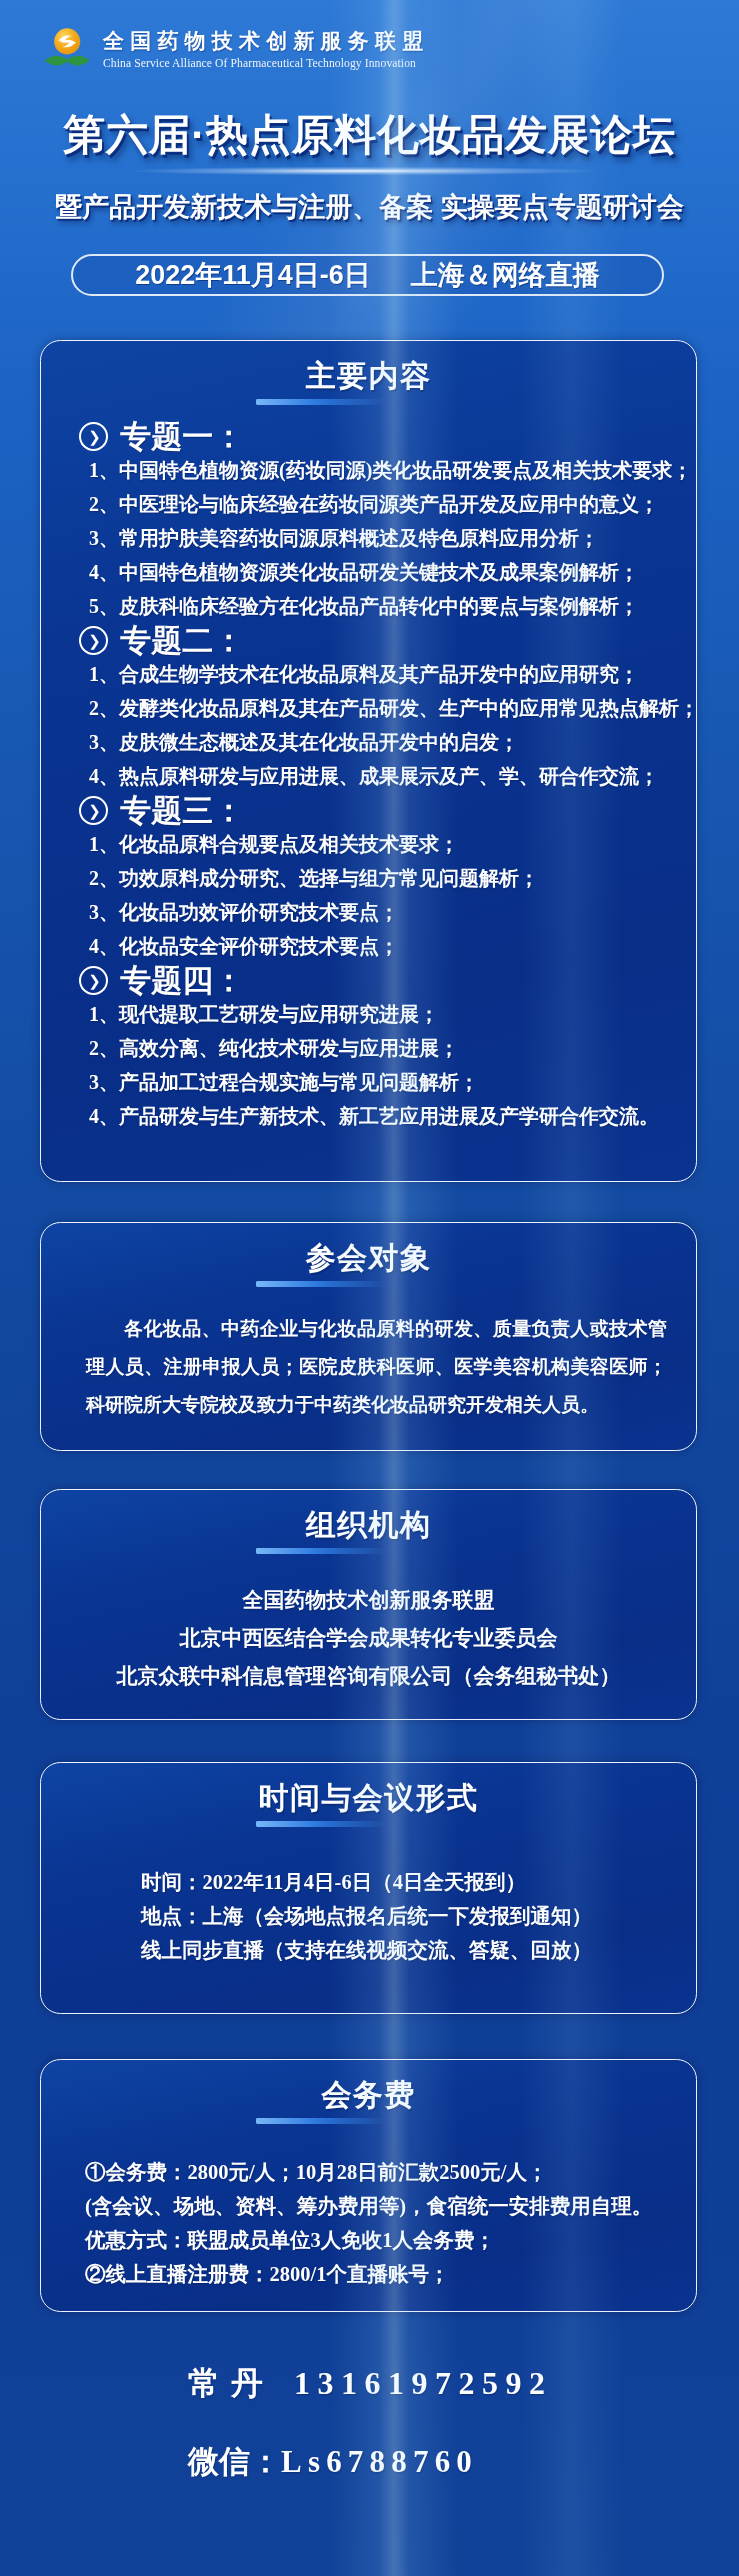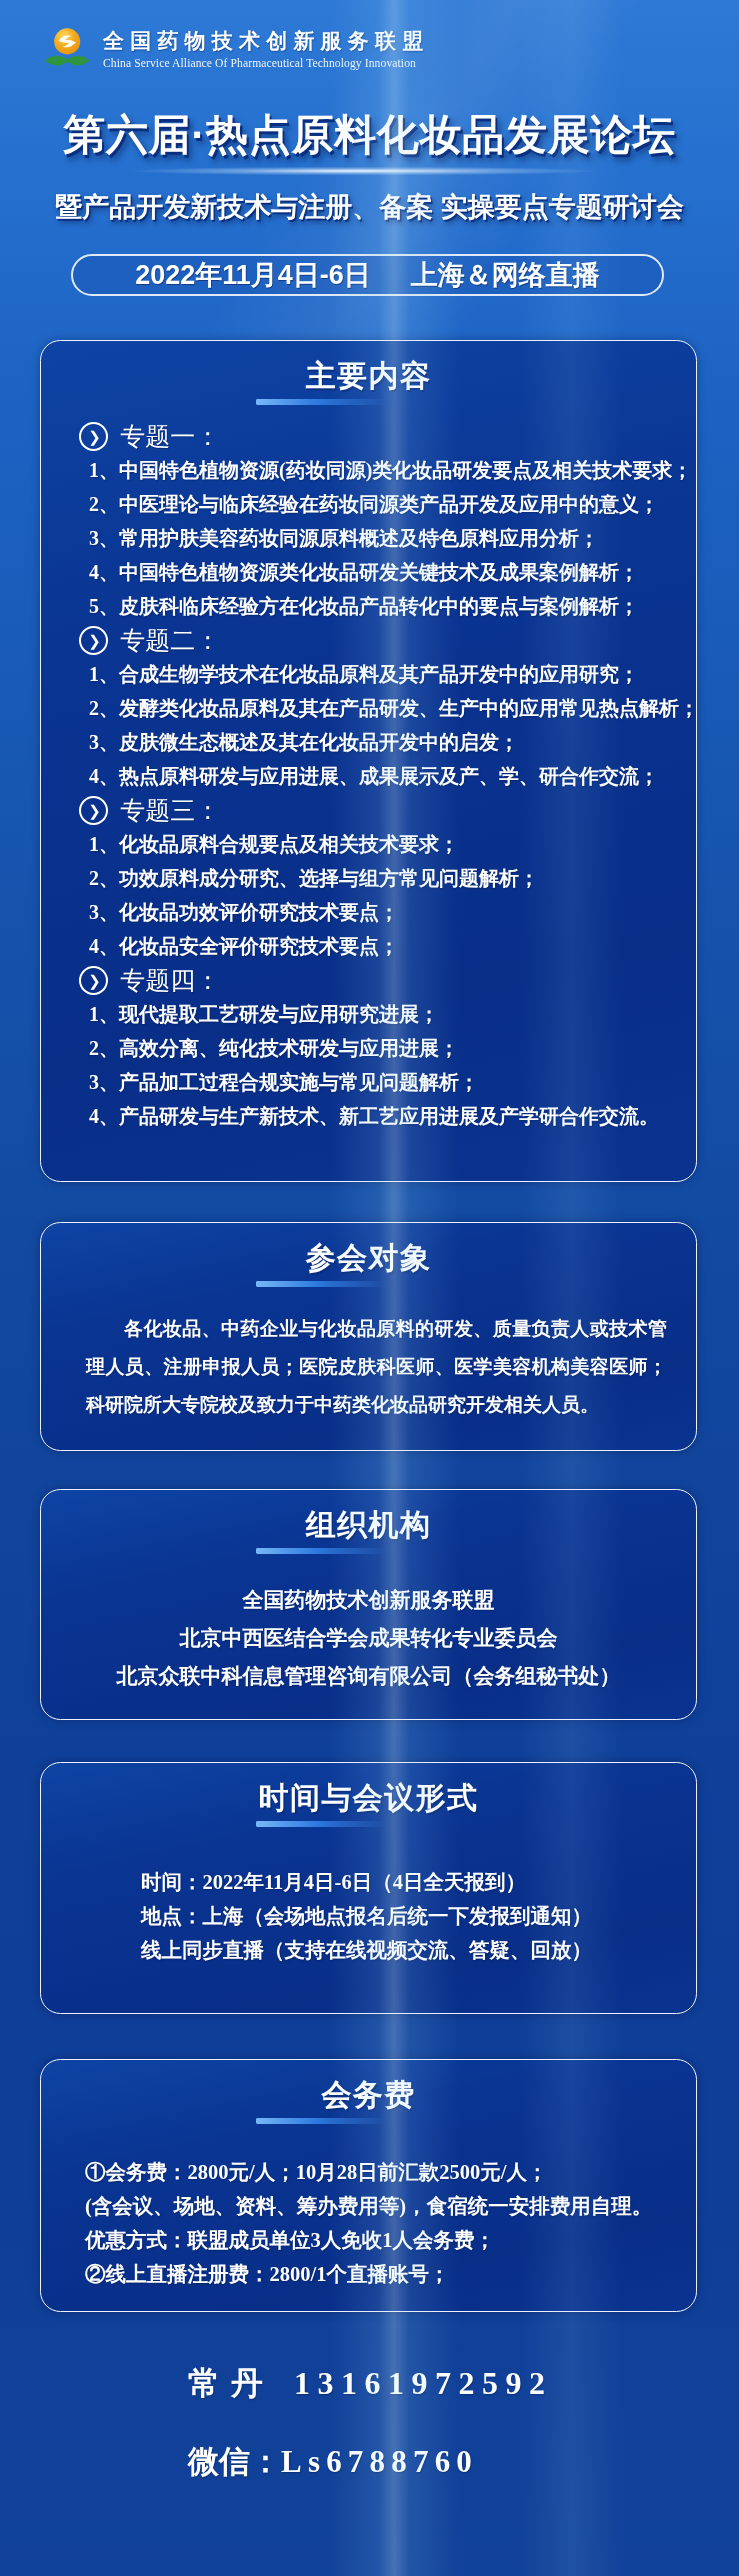--- a/index.html
+++ b/index.html
@@ -80,21 +80,21 @@
   
   .agenda { margin-top:15px; padding:0 8.2px 0 48px; }
   .row { height:34px; display:flex; align-items:center; }
   .topic-row { gap:12.3px; margin-left:-29px; padding-left:19px; }
   .topic-icon {
     width:29px; height:29px; border:2.1px solid #ffffff; border-radius:50%;
     box-sizing:border-box; display:flex; align-items:center; justify-content:center; flex:0 0 auto;
   }
   .chev { font-size:15px; font-weight:bold; color:#ffffff; line-height:1; margin-left:2.1px; }
   .topic-label {
-    font-size:25px; font-weight:400; color:#ffffff;
+    font-size:31px; font-weight:700; color:#ffffff;
     text-shadow:0.7px 1.4px 0 rgba(6,30,90,0.6);
   }
   .agenda-item, .fee-line, .sched-line {
     font-size:20px; font-weight:700; color:#ffffff; white-space:nowrap;
     font-family:"Liberation Serif","DejaVu Serif",serif;
     text-shadow:0.7px 1.4px 1.4px rgba(6,30,90,0.55);
   }
   
   .attendees-para {
     margin:23px 29px 0 45px; font-size:19px; font-weight:700; color:#ffffff;

